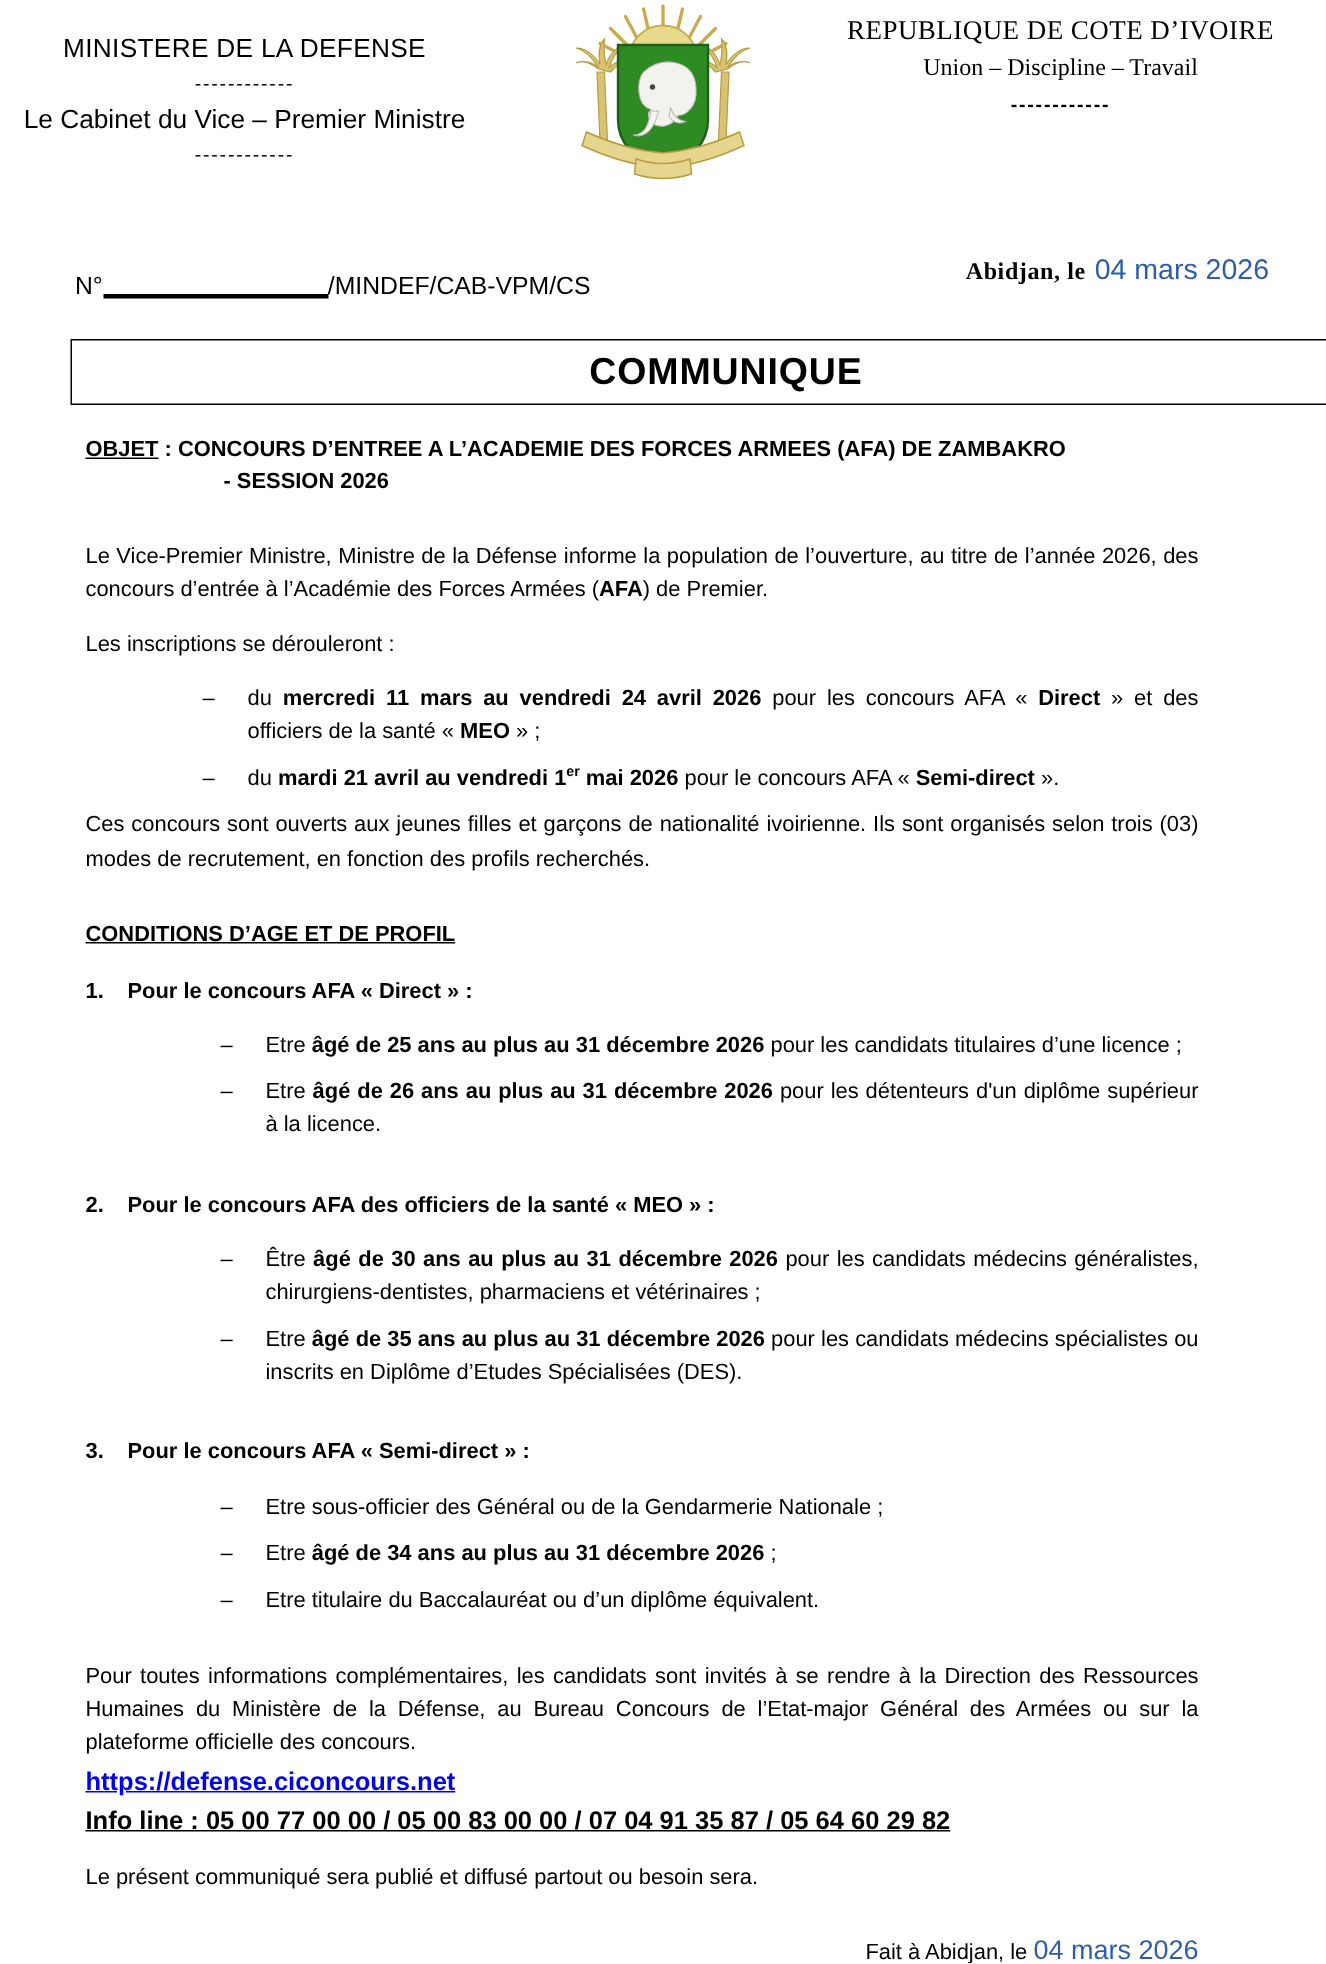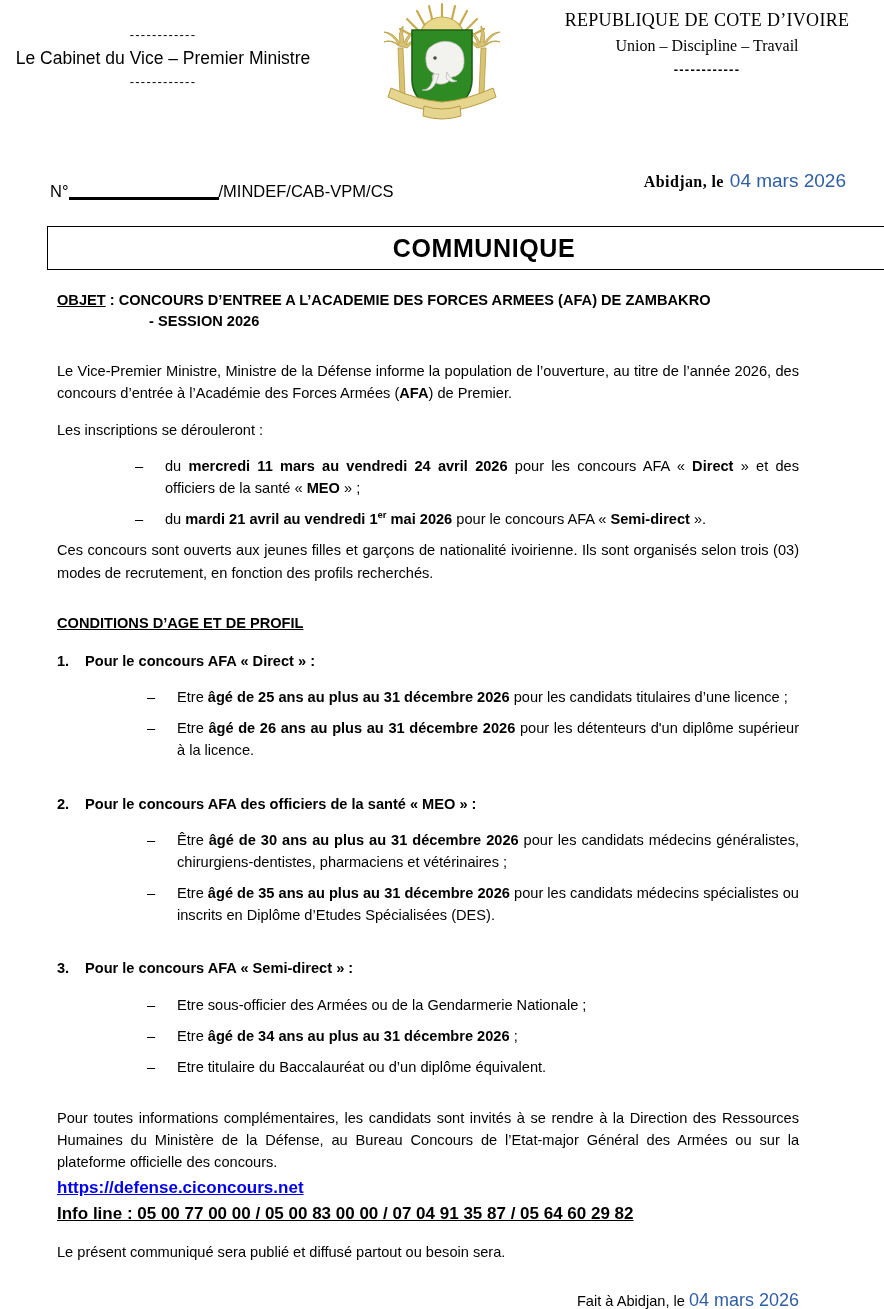--- a/index.html
+++ b/index.html
@@ -227,20 +227,21 @@
   }
 </style>
 </head>
 <body>
 
 <div class="page">
 
   <div class="header">
 
     <div class="hdr-left">
+      <div class="line1">MINISTERE DE LA DEFENSE</div>
       <div class="dashes">------------</div>
       <div class="line3">Le Cabinet du Vice – Premier Ministre</div>
       <div class="dashes">------------</div>
     </div>
 
     <div class="emblem">
       <svg viewBox="0 0 150 124" width="150" height="124" xmlns="http://www.w3.org/2000/svg">
 
         <g stroke="#c9ab4e" stroke-width="2.2" stroke-linecap="round" fill="none">
           <line x1="75" y1="2" x2="75" y2="20"></line>
@@ -374,21 +375,21 @@
     <div class="gap-m"></div>
 
     <div class="num-item">
       <span class="n">3.</span>
       <span class="ntxt">Pour le concours AFA « Semi-direct » :</span>
     </div>
     <div class="gap-s"></div>
     <ul class="dashlist lvl2">
       <li>
         <span class="dash">–</span>
-        <span class="txt"><span>Etre sous-officier des Armées ou de la Gendarmerie Nationale ;</span></span>
+        <span class="txt"><span>Etre sous-officier des Général ou de la Gendarmerie Nationale ;</span></span>
       </li>
       <li>
         <span class="dash">–</span>
         <span class="txt"><span>Etre </span><span class="b">âgé de 34 ans au plus au 31 décembre 2026</span><span> ;</span></span>
       </li>
       <li>
         <span class="dash">–</span>
         <span class="txt"><span>Etre titulaire du Baccalauréat ou d’un diplôme équivalent.</span></span>
       </li>
     </ul>

